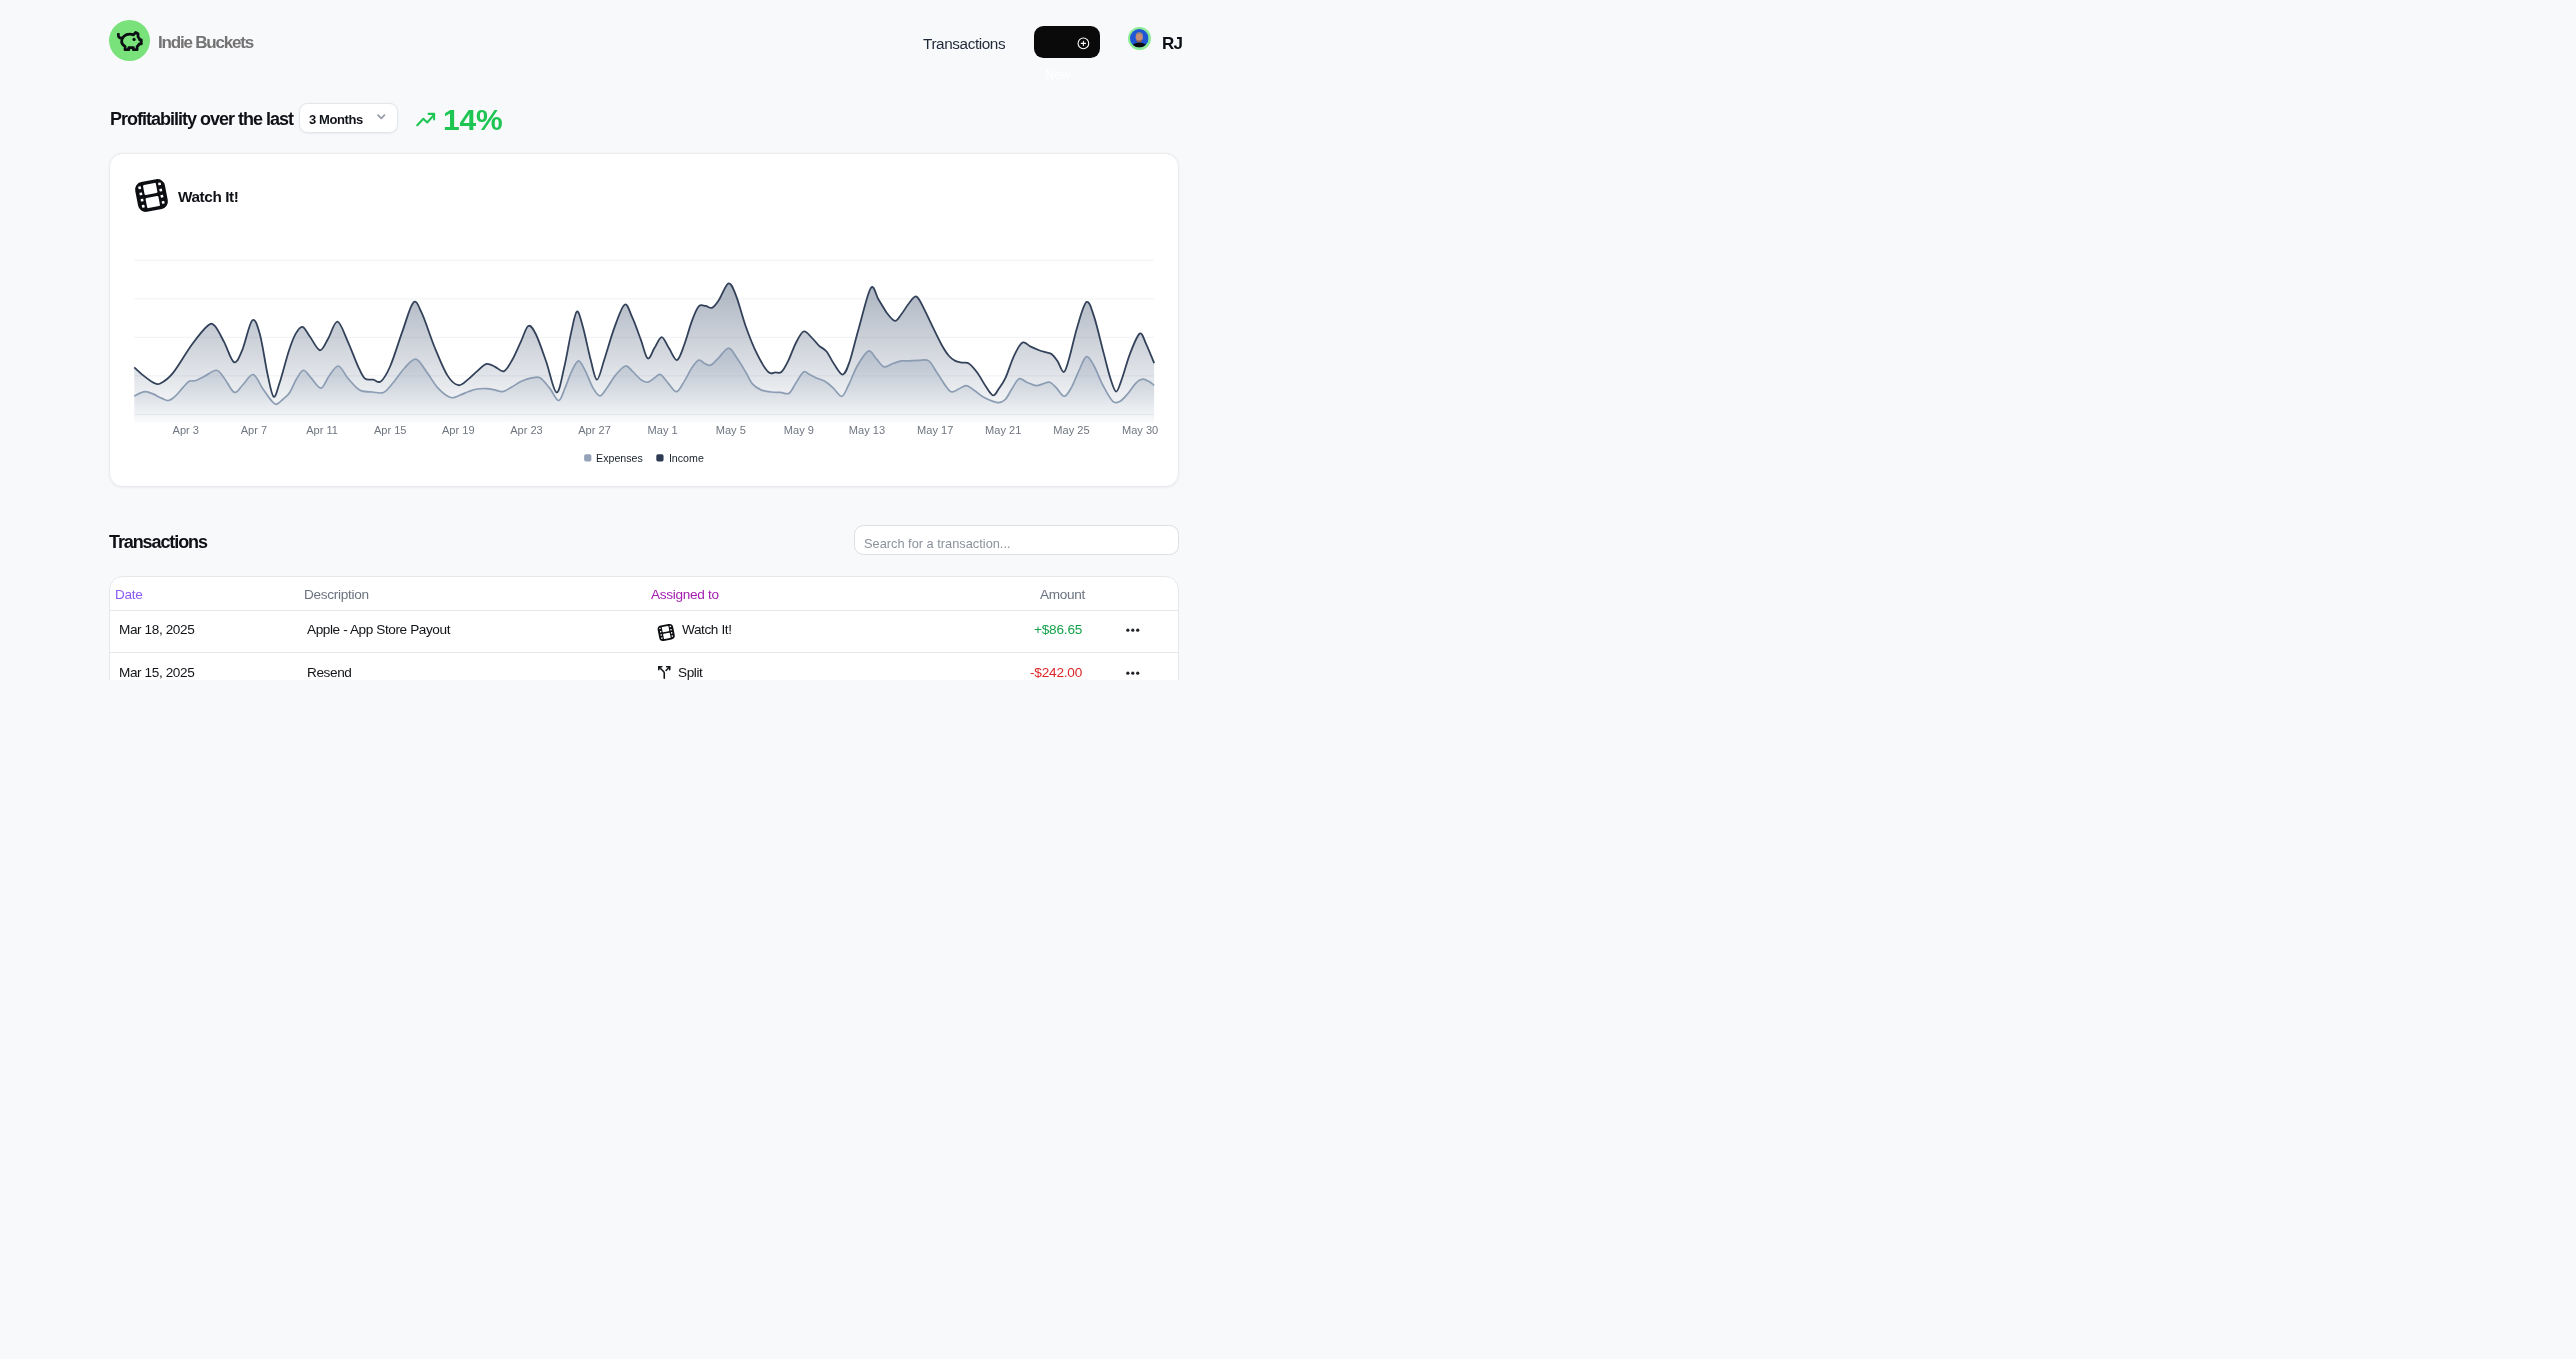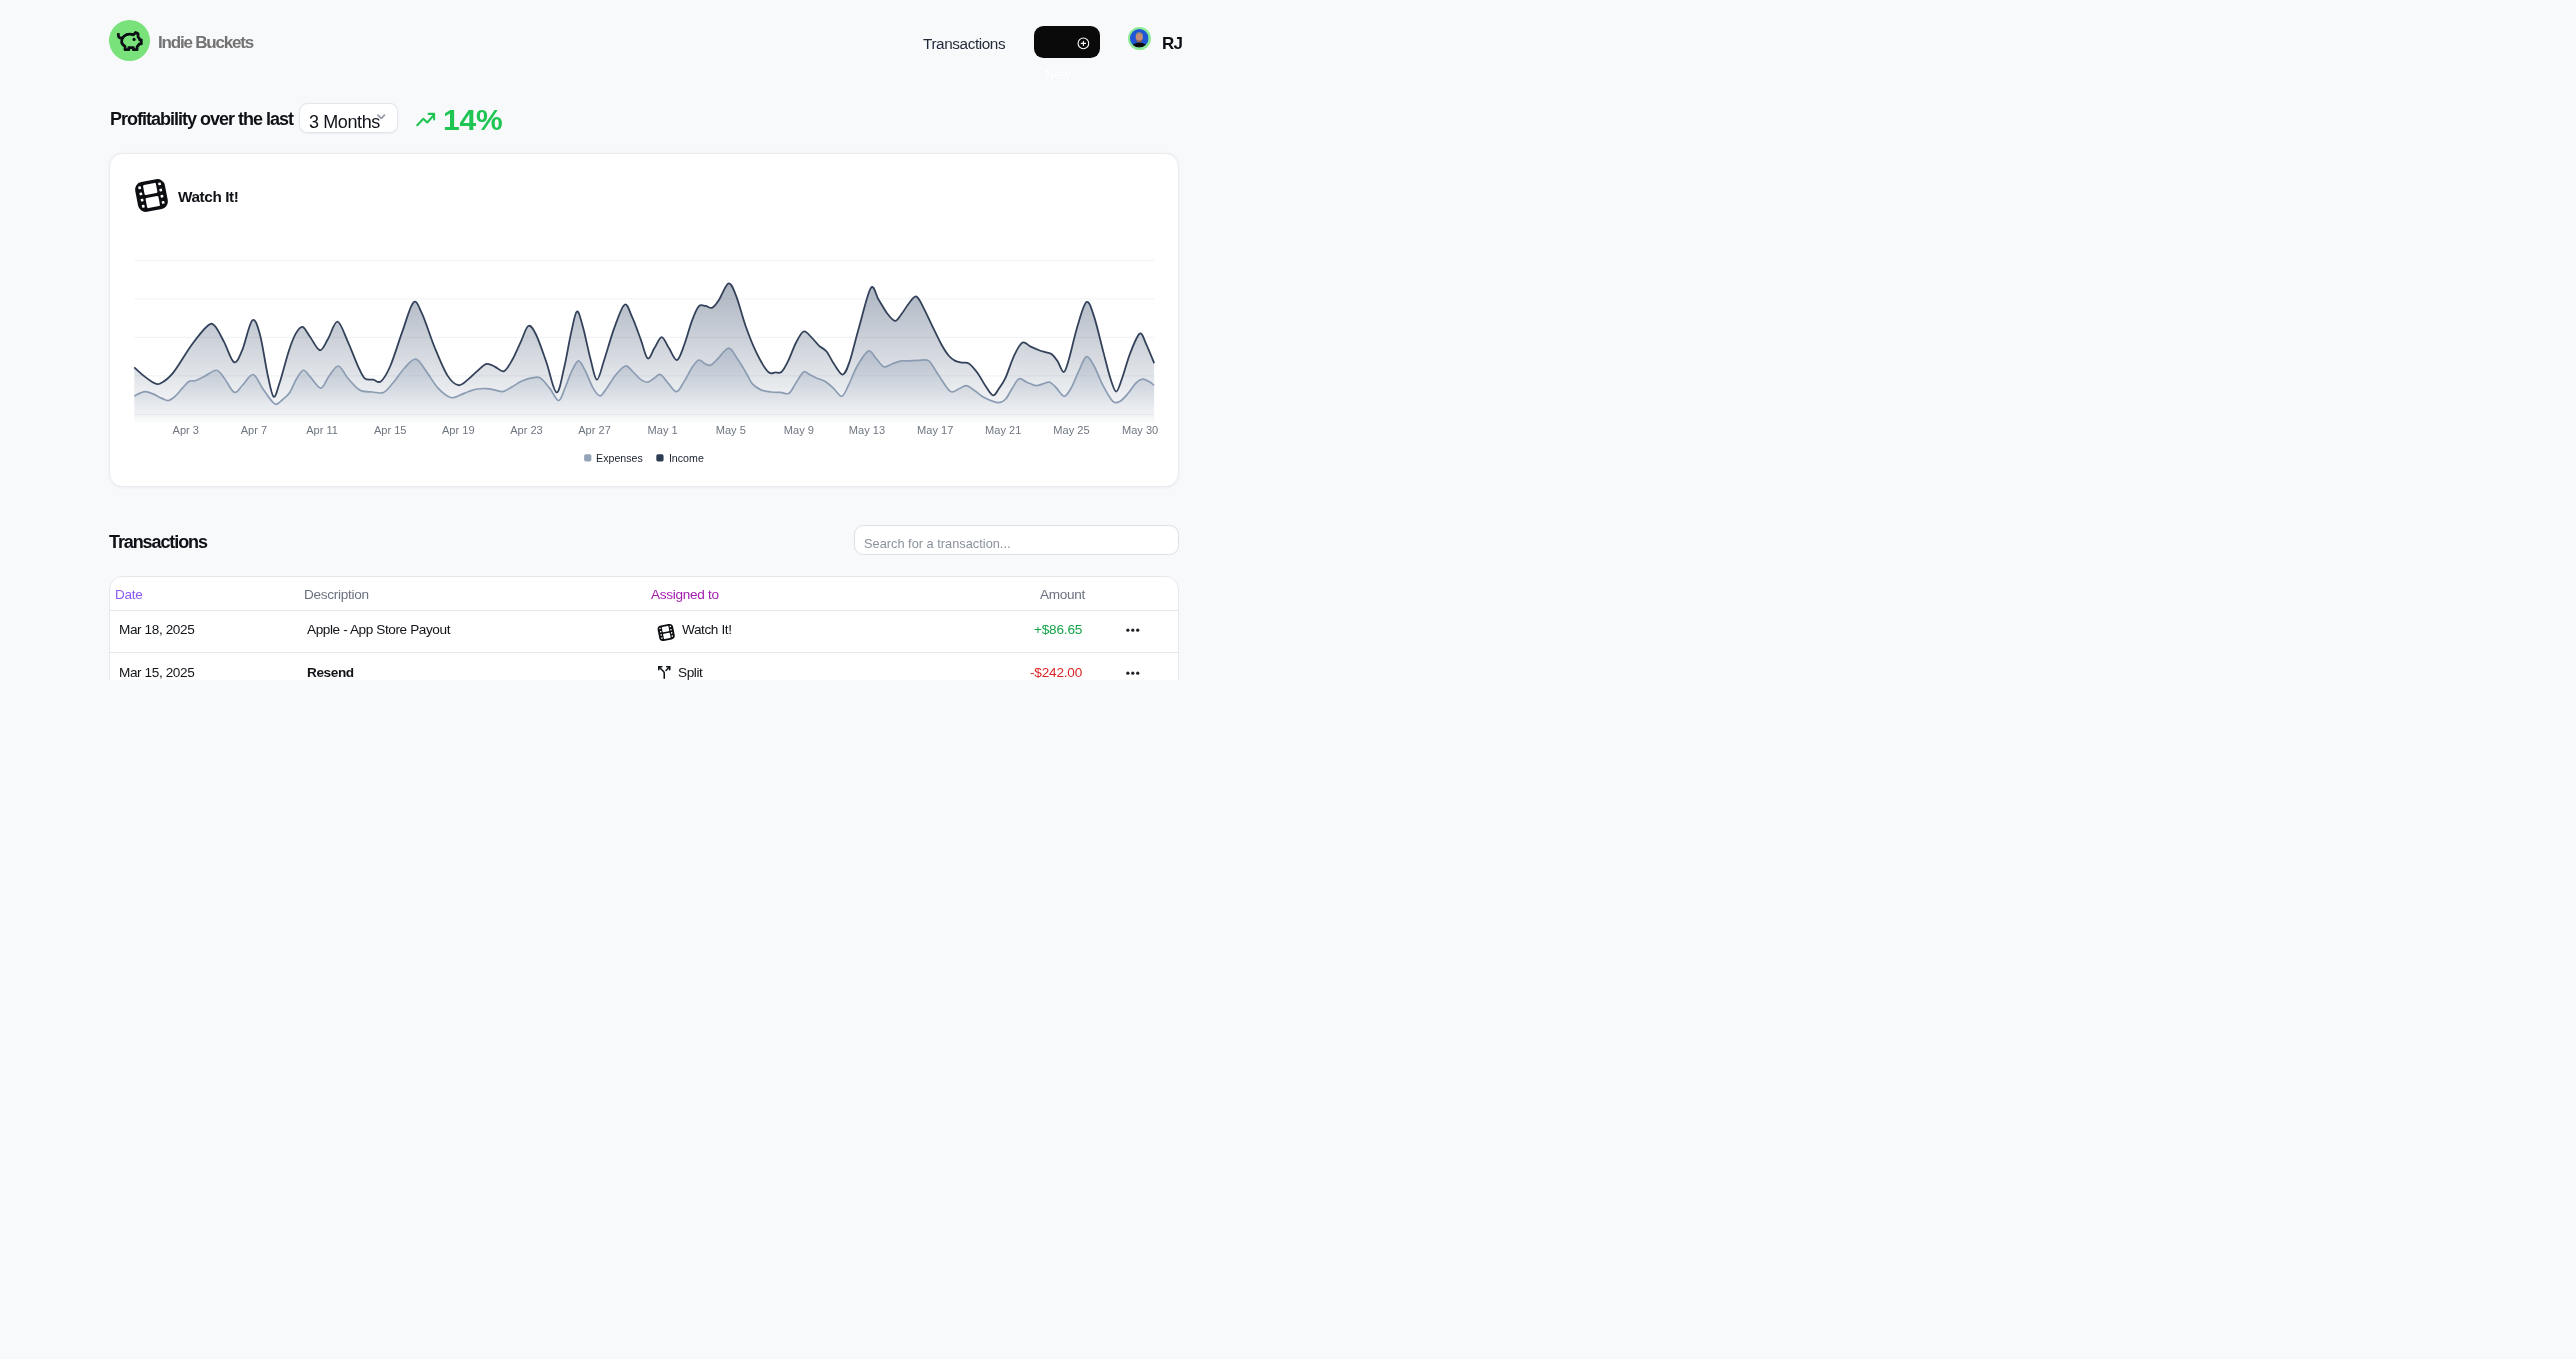--- a/index.html
+++ b/index.html
@@ -33,21 +33,21 @@
     <ellipse cx="12" cy="10.6" rx="4.7" ry="5.9" fill="#c68e79"></ellipse>
     <path d="M7.3 9 a4.7 4.7 0 0 1 9.4 0 c-1.3-1.5-2.8-2.2-4.7-2.2 s-3.4.7-4.7 2.2Z" fill="#9b8a7a"></path>
     <path d="M8.2 12.6 c.9 3.2 6.7 3.2 7.6 0 l-.4 3.6 c-1.1 1.7-5.7 1.7-6.8 0Z" fill="#8a6350"></path>
     <path d="M2 24 c0-4.2 4.4-6.2 10-6.2 s10 2 10 6.2Z" fill="#0c0d10"></path>
   </g>
 </svg>
 <div class="abs" style="left:1162px;top:34px;font-size:17px;font-weight:bold;letter-spacing:-0.7px;color:#0c1016;">RJ</div>
 
 <div class="abs" style="left:110px;top:109px;font-size:18px;font-weight:bold;letter-spacing:-1px;color:#0f1117;">Profitability over the last</div>
 <div class="abs" style="left:299px;top:103px;width:99px;height:30px;background:#fff;border:0.9px solid #e3e6ea;border-radius:8.5px;box-shadow:0 0.9px 1.7px rgba(16,24,40,.06);"></div>
-<div class="abs" style="left:309px;top:112px;font-size:18px;font-weight:normal;letter-spacing:-0.4px;color:#101319;">3 Months</div>
+<div class="abs" style="left:309px;top:112px;font-size:13px;font-weight:bold;letter-spacing:-0.4px;color:#101319;">3 Months</div>
 <svg class="abs" style="left:377px;top:114px;" width="8.5" height="6" viewBox="0 0 10 7" fill="none" stroke="#959da8" stroke-width="2" stroke-linecap="round" stroke-linejoin="round">
     <path d="M1.2 1.3 5 5.2 8.8 1.3"></path>
   </svg>
 <svg class="abs" style="left:416px;top:112px;" width="19.6" height="14.5" viewBox="0 0 23 17" fill="none" stroke="#1ec553" stroke-width="2.4" stroke-linecap="round" stroke-linejoin="round">
     <path d="M1.5 15.5 8.6 7.9 13.2 12.3 21 3.5"></path>
     <path d="M14.8 2.2h6.5v6.7"></path>
   </svg>
 <div class="abs" style="left:443px;top:103px;font-size:30px;font-weight:800;color:#1ec553;letter-spacing:-0.2px;">14%</div>
 
 <div class="abs" style="left:109px;top:153px;width:1070px;height:334px;background:#fff;border:0.9px solid #e9ebee;border-radius:13.6px;box-shadow:0 0.9px 2.6px rgba(16,24,40,.05);"></div>
@@ -151,21 +151,21 @@
 </svg>
 <div class="abs" style="left:682px;top:622px;font-size:13.6px;letter-spacing:-0.4px;color:#111418;">Watch It!</div>
 <div class="abs" style="left:1034px;top:622px;font-size:13.6px;letter-spacing:-0.2px;color:#16a34a;">+$86.65</div>
 <svg class="abs" style="left:1126px;top:628px;" width="13.6" height="4.3" viewBox="0 0 16 5">
     <circle cx="2.2" cy="2.5" r="1.9" fill="#1f2328"></circle>
     <circle cx="8" cy="2.5" r="1.9" fill="#1f2328"></circle>
     <circle cx="13.8" cy="2.5" r="1.9" fill="#1f2328"></circle>
   </svg>
 
 <div class="abs" style="left:119px;top:665px;font-size:13.6px;letter-spacing:-0.4px;color:#111418;">Mar 15, 2025</div>
-<div class="abs" style="left:307px;top:665px;font-size:13.6px;letter-spacing:-0.4px;color:#111418;font-weight:bold;">Resend</div>
+<div class="abs" style="left:307px;top:665px;font-size:13.6px;letter-spacing:-0.4px;color:#111418;">Resend</div>
 <svg class="abs" style="left:657px;top:665px;" width="14.5" height="14.5" viewBox="0 0 24 24" fill="none" stroke="#111418" stroke-width="2.6" stroke-linecap="round" stroke-linejoin="round">
     <path d="M16 3h5v5"></path>
     <path d="M8 3H3v5"></path>
     <path d="M12 22v-8.3a4 4 0 0 0-1.172-2.872L3 3"></path>
     <path d="m15 9 6-6"></path>
   </svg>
 <div class="abs" style="left:678px;top:665px;font-size:13.6px;letter-spacing:-0.4px;color:#111418;">Split</div>
 <div class="abs" style="left:1030px;top:665px;font-size:13.6px;letter-spacing:-0.2px;color:#dc2626;">-$242.00</div>
 <svg class="abs" style="left:1126px;top:671px;" width="13.6" height="4.3" viewBox="0 0 16 5">
     <circle cx="2.2" cy="2.5" r="1.9" fill="#1f2328"></circle>

